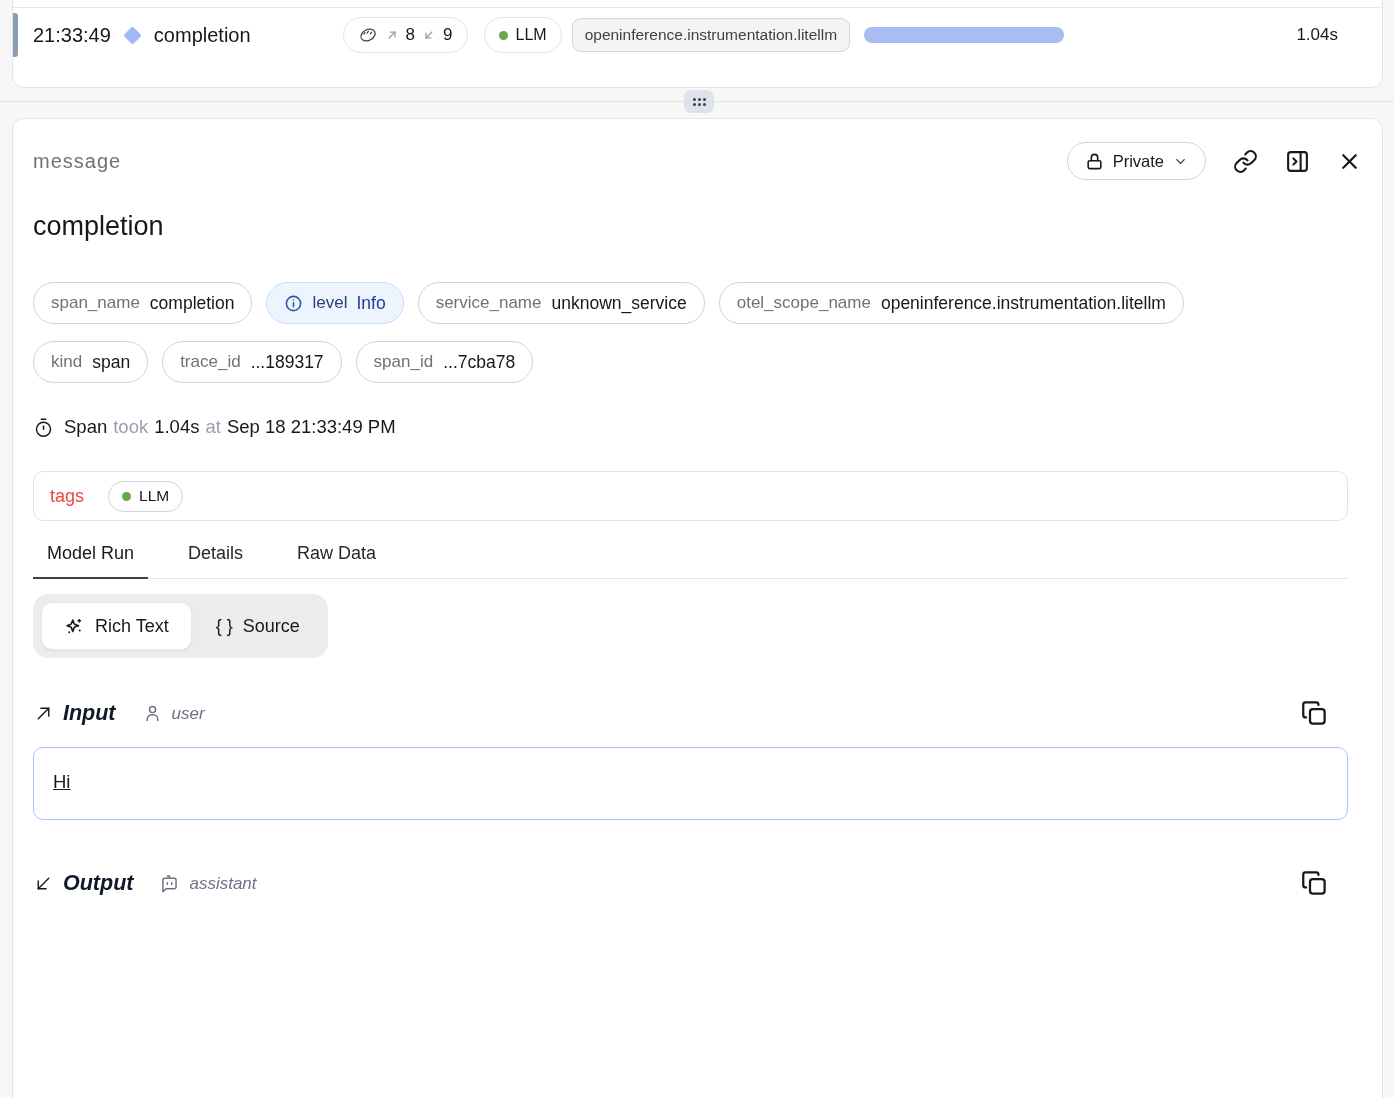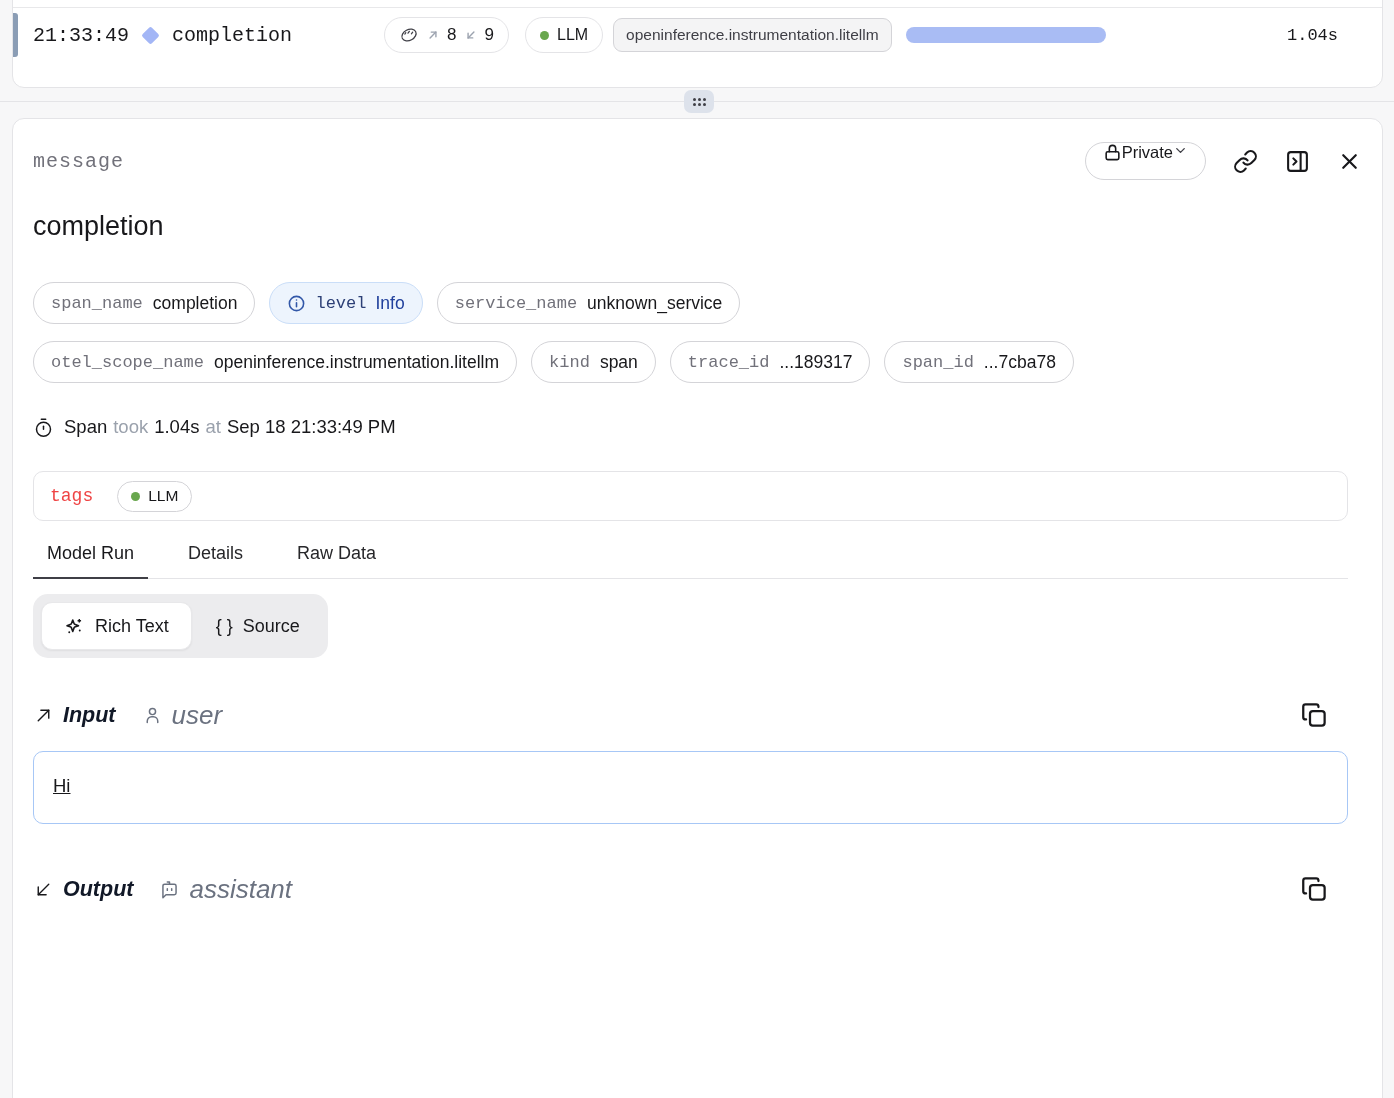--- a/index.html
+++ b/index.html
@@ -4,21 +4,21 @@
 <style>
   * { margin:0; padding:0; box-sizing:border-box; }
   html,body { width:1394px; height:1098px; }
   body {
     font-family:"Liberation Sans", sans-serif;
     background:#f7f7f8;
     color:#18181b;
     position:relative;
     overflow:hidden;
   }
-  .mono { font-family:Liberation Mono, monospace; }
+  .mono { font-family:Liberation Sans, sans-serif; }
 
   svg { display:block; }
 
   
   .trace-card {
     position:absolute; left:12px; right:11px; top:-30px; height:118px;
     background:#fff; border:1px solid #e4e4e7; border-radius:12px;
   }
   .prev-row { height:37px; border-bottom:1px solid #e8e8ea; }
   .trace-row {
@@ -67,21 +67,21 @@
 
   
   .panel {
     position:absolute; left:12px; right:11px; top:118px; height:1012px;
     background:#fff; border:1px solid #e4e4e7; border-radius:12px;
     padding:22px 20px 0 20px;
   }
   .panel-header { display:flex; align-items:center; height:40px; }
   .panel-type { flex:1; font-size:20px; color:#71717a; letter-spacing:1px; }
   .privacy-btn {
-    display:flex; align-items:flex-start; gap:0; height:38px; padding:0 17px;
+    display:flex; align-items:center; gap:9px; height:38px; padding:0 17px;
     border:1px solid #d4d4d8; border-radius:19px; background:#fff;
     font-size:16.5px; color:#18181b; cursor:pointer;
   }
   .icon-btn { background:none; border:none; cursor:pointer; padding:0; margin-left:27px; }
 
   .panel-title { margin-top:30px; font-size:27px; font-weight:500; color:#18181b; }
 
   .badges { margin-top:40px; display:flex; flex-wrap:wrap; column-gap:14px; row-gap:17px; max-width:1160px; }
   .badge {
     display:flex; align-items:center; gap:10px; height:42px; padding:0 17px;
@@ -131,21 +131,21 @@
   }
   .vt-item.plain { padding:0 20px; }
   .braces { font-size:18px; color:#18181b; }
 
   .io-header { display:flex; align-items:center; margin-right:34px;font-style:italic; }
   .io-header.input { margin-top:42px; }
   .io-header.output { margin-top:50px; }
   .io-arrow { margin-right:9px; }
   .io-title { font-size:21.5px; font-weight:700; color:#111827; }
   .role-icon { margin-left:26px; margin-right:9px; }
-  .role-name { font-size:26px; color:#6b7280; }
+  .role-name { font-size:17px; color:#6b7280; }
   .copy-btn { margin-left:auto; background:none; border:none; cursor:pointer; padding:0; }
 
   .io-box {
     margin-top:20px; margin-right:14px; border-radius:10px;
     font-size:18.5px; color:#18181b; line-height:26px;
   }
   .input-box { border:1.5px solid #a7c7f6; background:#fff; min-height:73px; padding:21px 19px;text-decoration:underline; }
   .output-box { border:1.5px solid #b0e2c6; background:#e9f8ef; min-height:76px; padding:24px 19px; margin-top:18px; }
 </style>
 </head>

